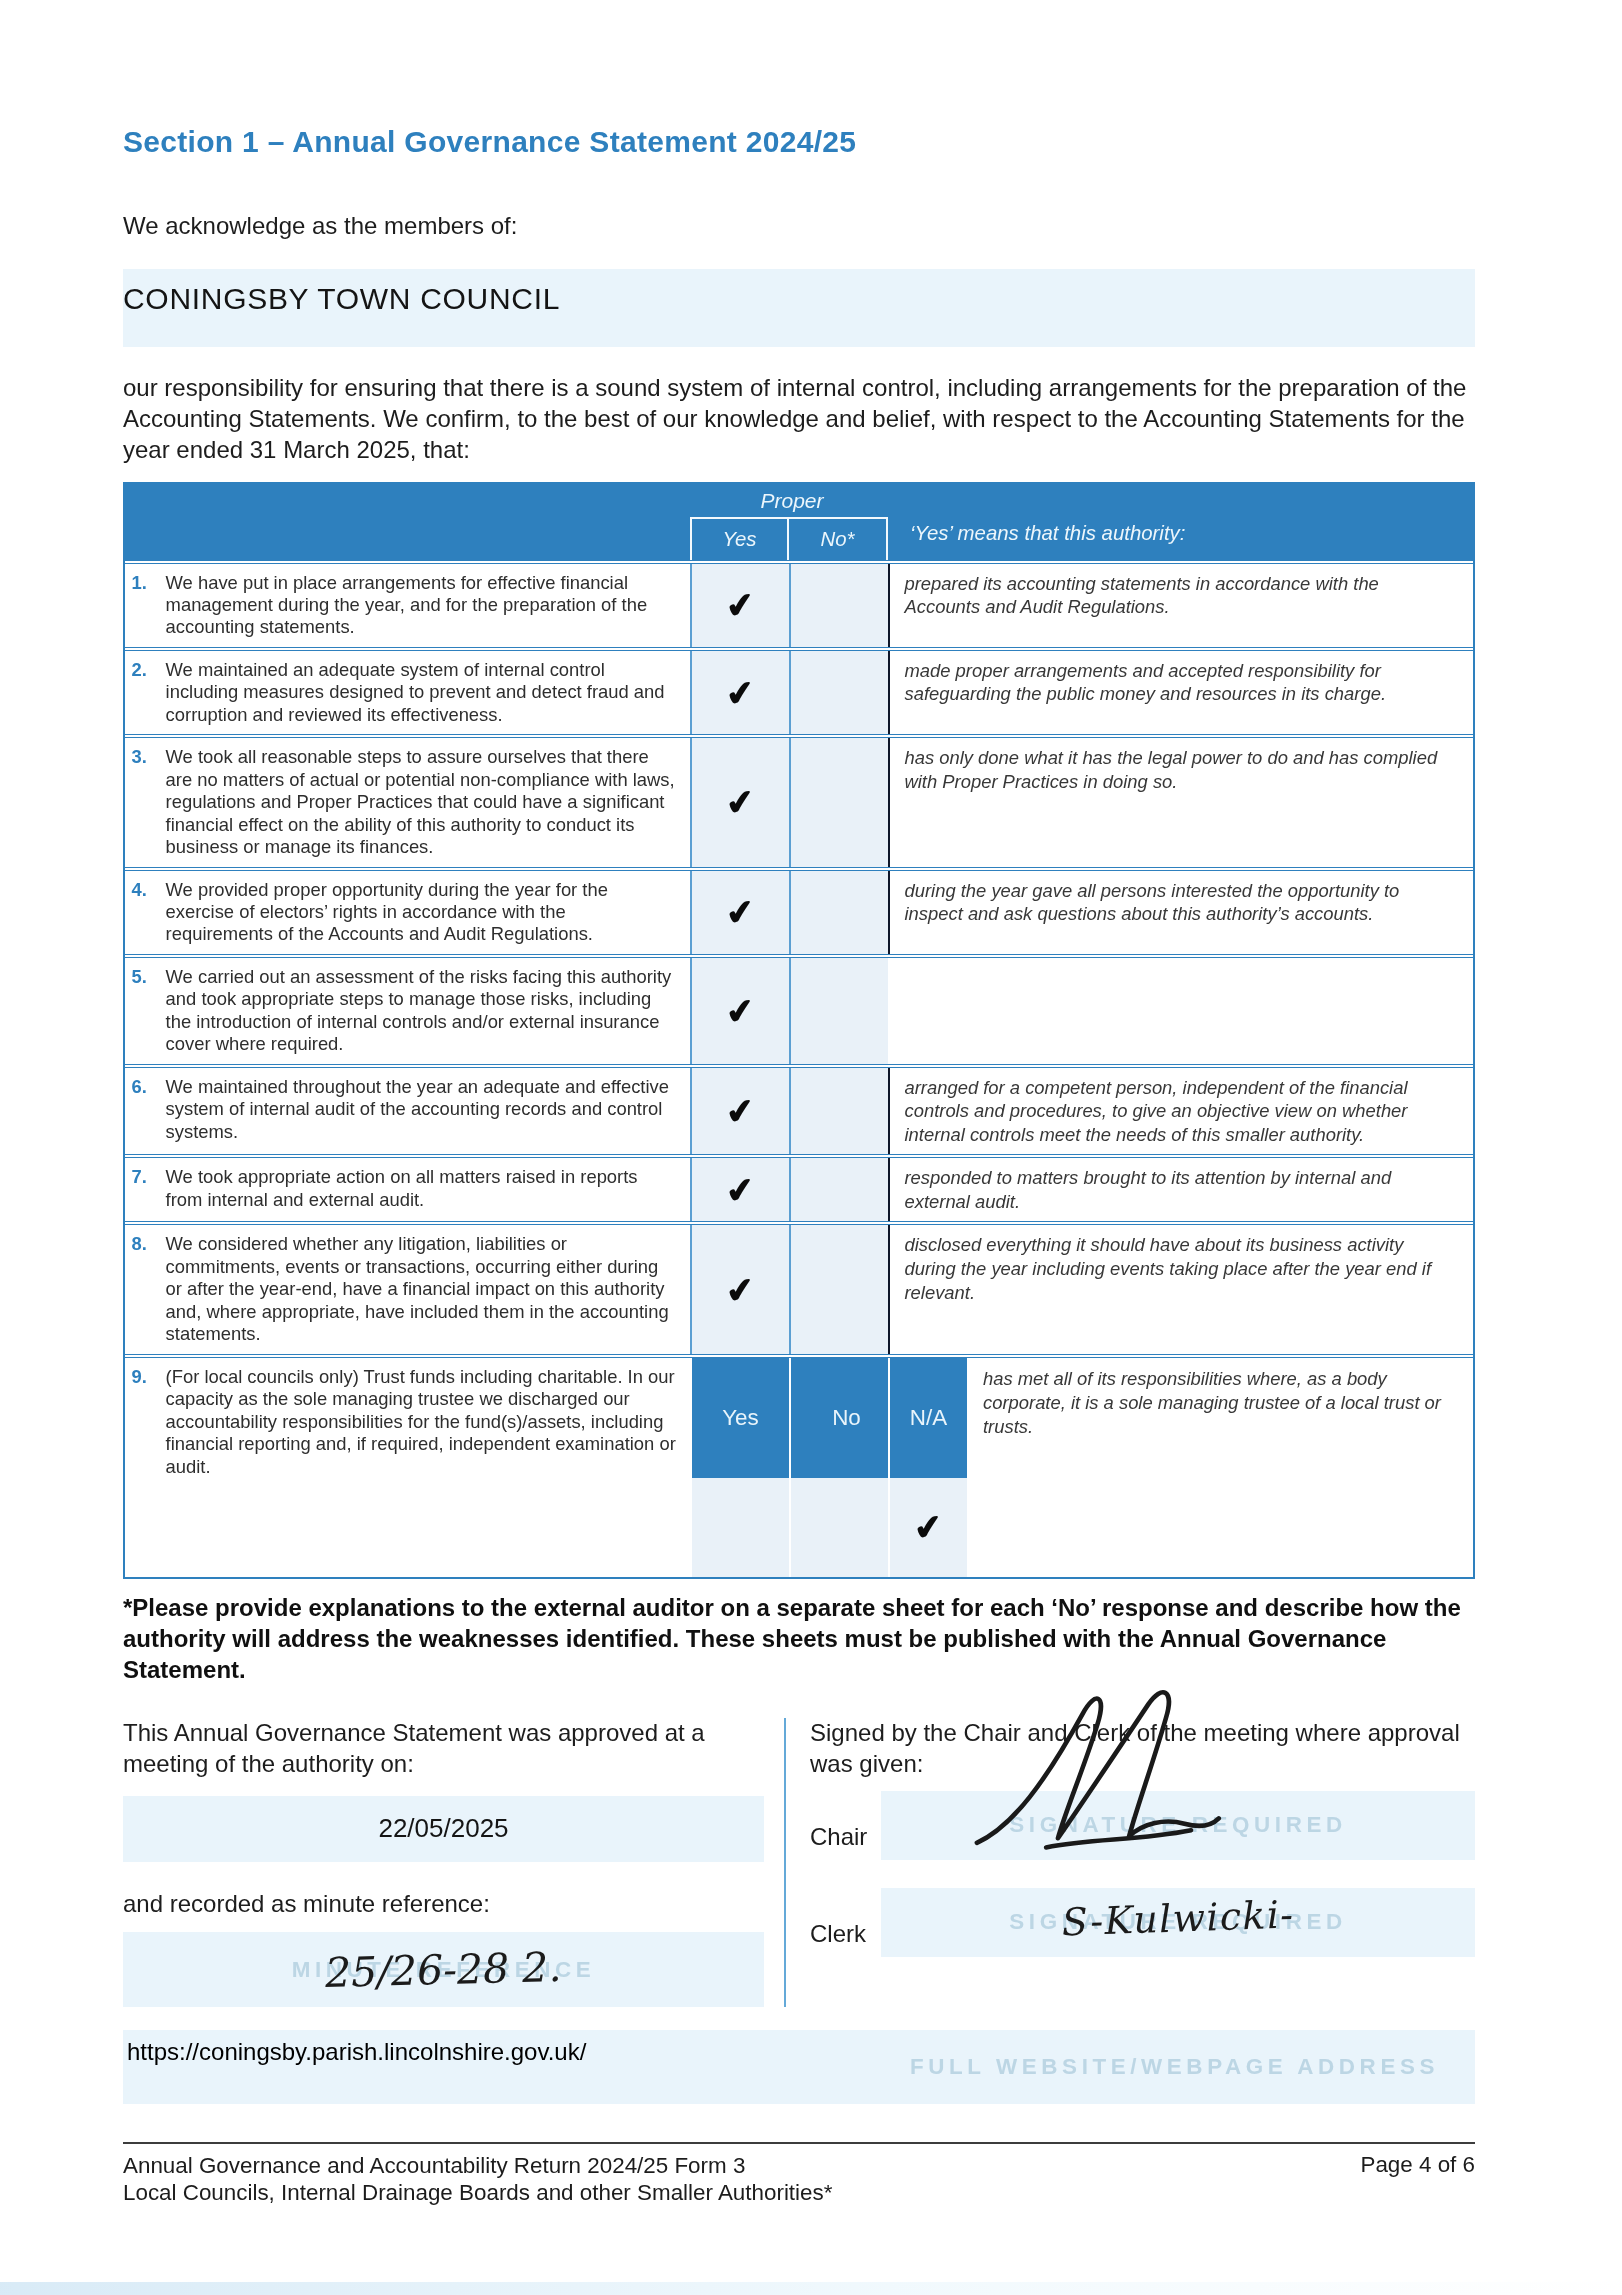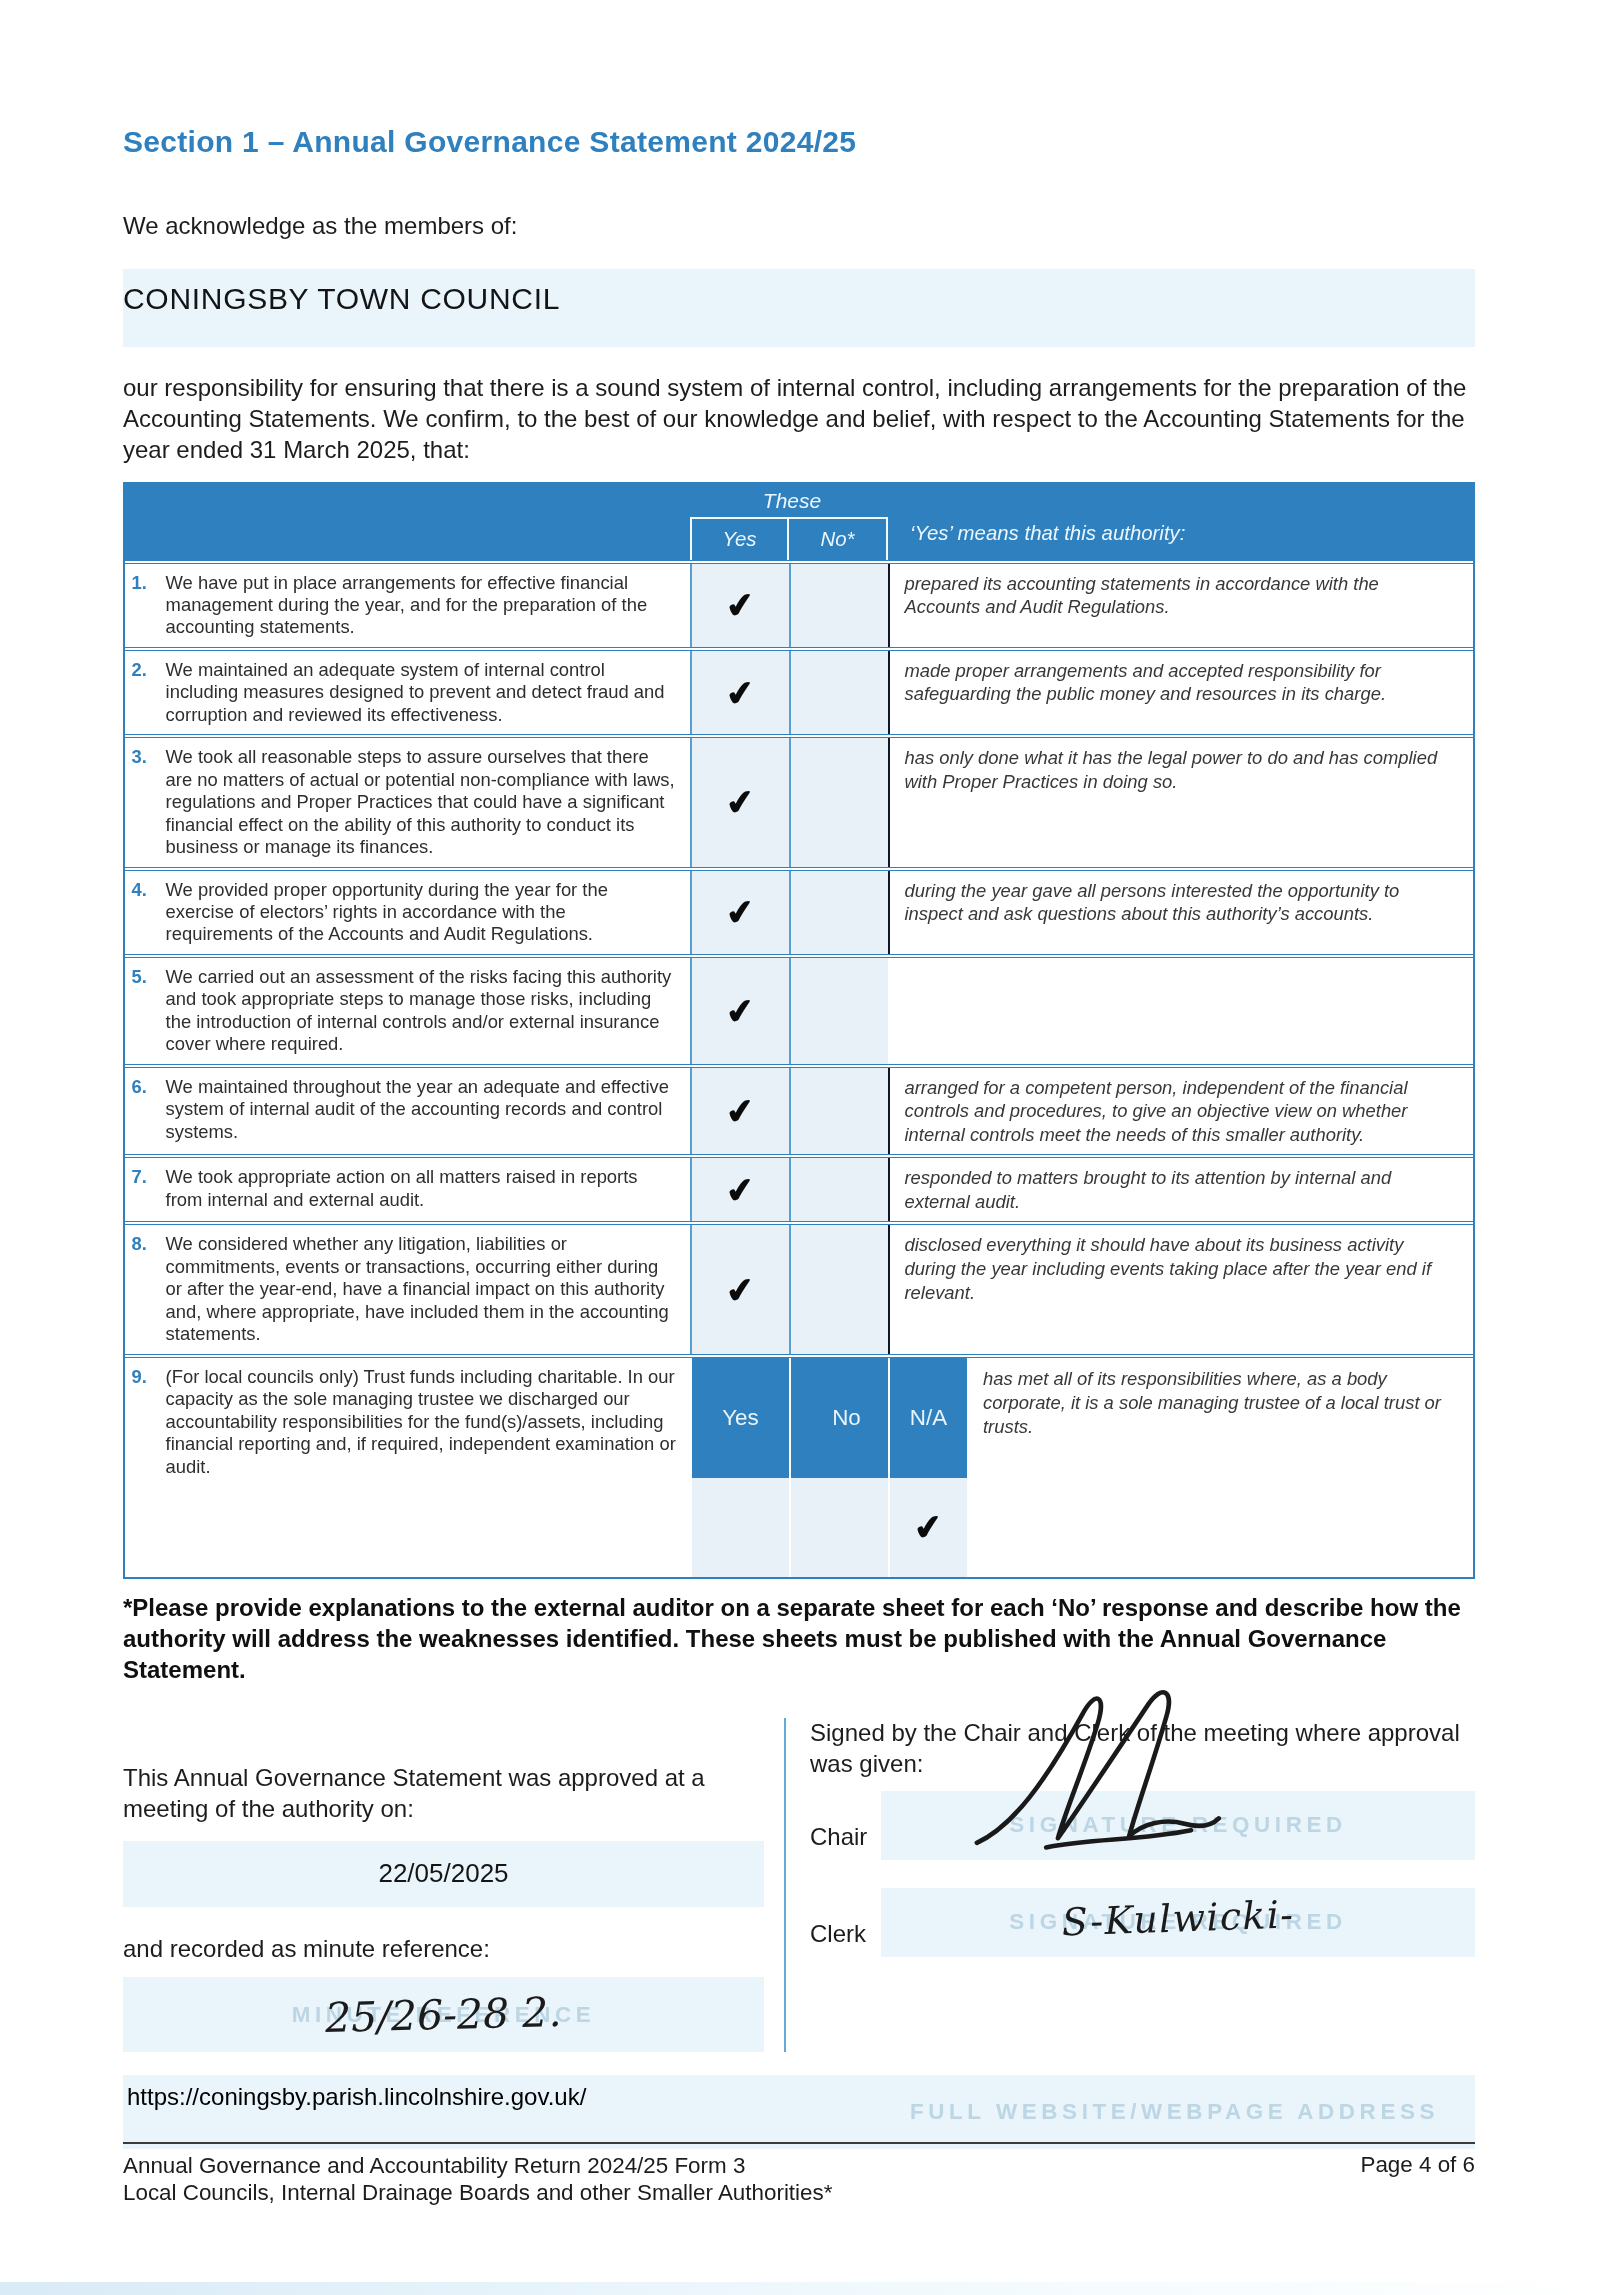--- a/index.html
+++ b/index.html
@@ -37,21 +37,21 @@
   .r9-stmt{grid-row:1/3;grid-column:1;}
   .r9-opt{background:#2e80be;color:#e9f4fb;font-size:22.4px;display:flex;align-items:center;justify-content:center;
     border-left:2.6px solid #ffffff;}
   .r9-low{background:#e9f1f8;border-left:2.6px solid #ffffff;display:flex;align-items:center;justify-content:center;min-height:99px;}
   .r9-meaning{grid-row:1/3;grid-column:5;padding:9.2px 16px;font-size:18.4px;font-style:italic;color:#383838;line-height:1.3;}
 
   .footnote{margin-top:14.5px;font-size:24px;font-weight:bold;line-height:1.28;color:#101010;}
 
   
   .approval{margin-top:33px;display:grid;grid-template-columns:661px 1fr;}
-  .ap-left{padding-right:20px;margin-top:45px;}
+  .ap-left{padding-right:20px;}
   .ap-right{border-left:2px solid #64a9d8;padding-left:24px;position:relative;}
   .ap-text{font-size:24px;line-height:1.26;color:#1d1d1d;}
   .date-box{margin-top:17px;height:66px;background:#e9f4fb;display:flex;align-items:center;justify-content:center;}
   .date-val{font-size:26px;color:#151515;}
   .minute-label{margin-top:28px;font-size:24px;color:#1d1d1d;}
   .minute-box{margin-top:14.5px;height:75px;background:#e9f4fb;position:relative;display:flex;align-items:center;justify-content:center;}
   .handwriting{font-family:"DejaVu Serif", serif;font-style:italic;color:#1b1b1b;}
   .minute-hand{font-size:41px;transform:rotate(-1.5deg);position:relative;z-index:2;}
   .wm{position:absolute;inset:0;display:flex;align-items:center;justify-content:center;
     font-weight:bold;letter-spacing:4.6px;color:rgba(158,193,214,0.6);font-size:22.4px;white-space:nowrap;overflow:hidden;z-index:1;}
@@ -87,21 +87,21 @@
 
   <div class="council-box">
     <span class="name">CONINGSBY TOWN COUNCIL</span>
   </div>
 
   <div class="resp-para">our responsibility for ensuring that there is a sound system of internal control, including arrangements for the preparation of the Accounting Statements. We confirm, to the best of our knowledge and belief, with respect to the Accounting Statements for the year ended 31 March 2025, that:</div>
 
   <div class="gov-table">
 
     <div class="thead">
-      <div class="agreed-label">These</div>
+      <div class="agreed-label">Proper</div>
       <div class="subbox">
         <div class="subcell">Yes</div>
         <div class="subcell">No*</div>
       </div>
       <div class="meaning-head">‘Yes’ means that this authority:</div>
     </div>
 
     <div class="trow">
       <div class="stmt">
         <span class="num">1.</span>

